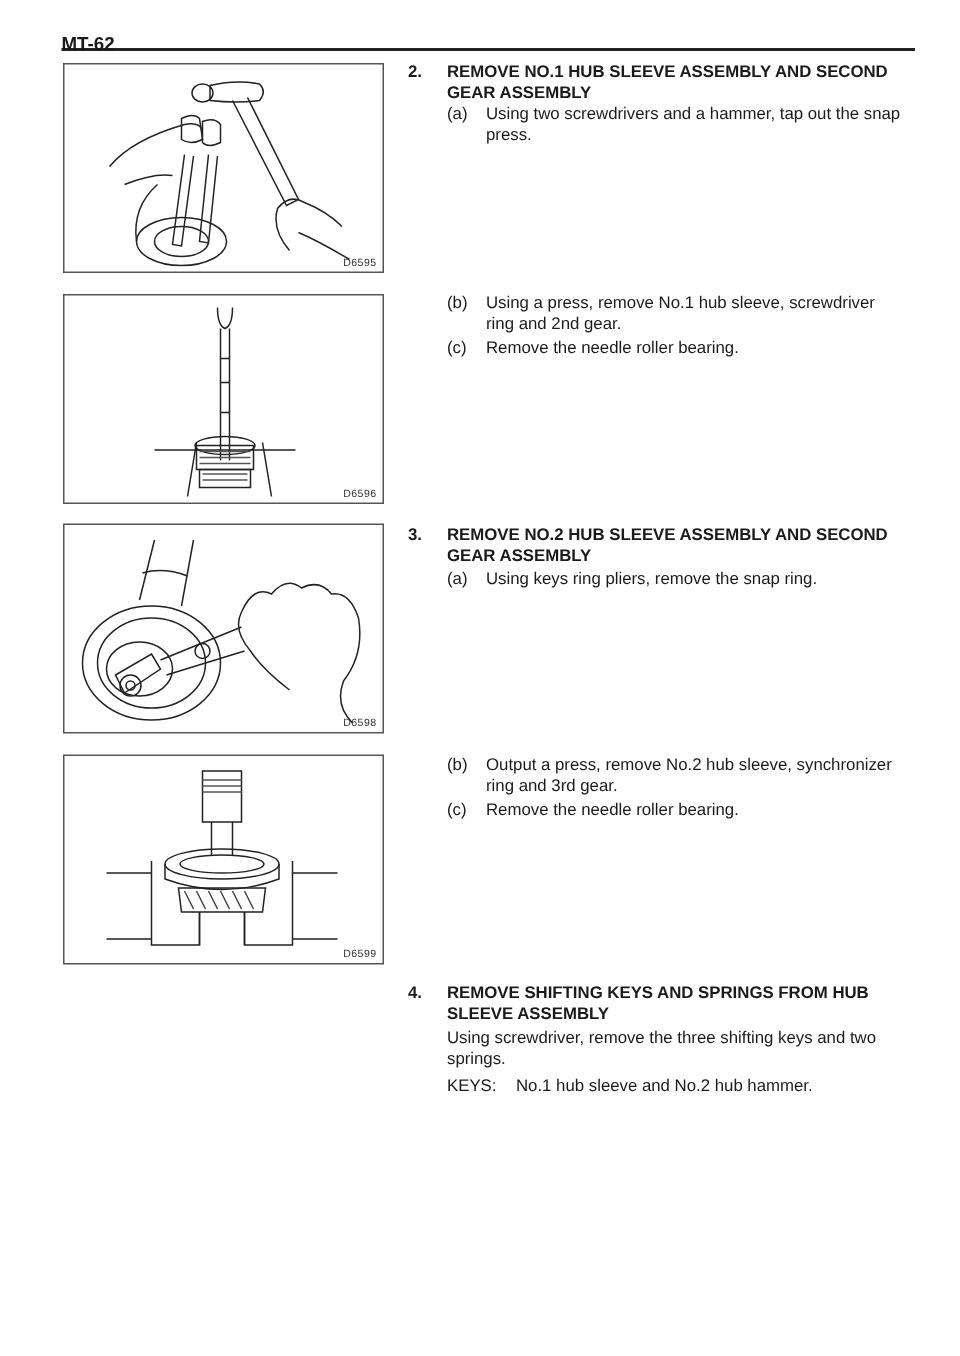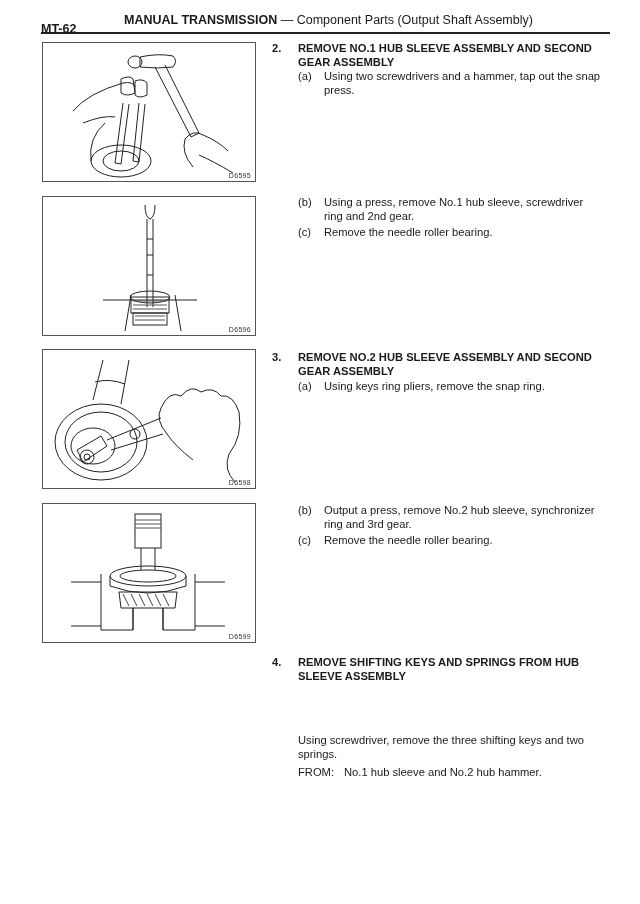--- a/index.html
+++ b/index.html
@@ -10,29 +10,28 @@
   .hdr .title b{font-weight:bold;}
   .fig{position:absolute;left:42px;width:214px;height:140px;border:1px solid #555;box-sizing:border-box;background:#fff;}
   .fig svg{position:absolute;left:0;top:0;}
   .fig .code{position:absolute;right:4px;bottom:2px;font-size:7px;color:#333;letter-spacing:0.3px;}
   .step{position:absolute;left:272px;width:330px;font-size:11.2px;line-height:13.5px;}
   .step .num{position:absolute;left:0;top:0;font-weight:bold;}
   .step .head{margin-left:26px;font-weight:bold;}
   .sub{position:absolute;left:298px;width:304px;font-size:11.2px;line-height:13.5px;}
   .sub .lbl{position:absolute;left:0;top:0;}
   .sub .txt{margin-left:26px;}
-  .para{position:absolute;left:298px;width:304px;font-size:11.2px;line-height:13.5px;margin-top:48px;}
+  .para{position:absolute;left:298px;width:304px;font-size:11.2px;line-height:13.5px;}
   .hint .lbl{display:inline-block;width:46px;}
 </style>
 </head>
 <body>
 
 <div class="hdr">
   <span class="pg">MT-62</span>
-  <span class="title"><b>MANUAL TRANSMISSION</b><span> — </span><span>Component Parts (Output Shaft Assembly)</span></span>
 </div>
 
 <div class="fig" style="top:42px;">
   <svg width="214" height="140" viewBox="0 0 214 140" fill="none" stroke="#222" stroke-width="1">
     <ellipse cx="92" cy="19" rx="7" ry="6"></ellipse>
     <path d="M97 14 Q115 10 130 13 Q135 18 130 24 Q115 26 97 24 Z"></path>
     <path d="M112 24 L148 94 L156 90 L122 22"></path>
     <path d="M142 96 Q150 86 160 92 Q175 98 185 108 M142 96 Q138 110 150 124 M156 112 Q170 118 190 130"></path>
     <path d="M30 68 Q45 50 80 40 Q90 38 92 44 M40 80 Q60 72 72 74"></path>
     <path d="M78 36 Q86 32 90 36 L92 50 Q84 54 78 50 Z"></path>
@@ -131,14 +130,14 @@
   <span class="lbl">(c)</span>
   <div class="txt">Remove the needle roller bearing.</div>
 </div>
 
 <div class="step" style="top:656px;">
   <span class="num">4.</span>
   <div class="head">REMOVE SHIFTING KEYS AND SPRINGS FROM HUB SLEEVE ASSEMBLY</div>
 </div>
 <div class="para" style="top:686px;">Using screwdriver, remove the three shifting keys and two springs.</div>
 <div class="para hint" style="top:718px;">
-  <span class="lbl">FROM:</span><span>No.1 hub sleeve and No.2 hub hammer.</span>
+  <span class="lbl">KEYS:</span><span>No.1 hub sleeve and No.2 hub hammer.</span>
 </div>
 
 </body></html>

